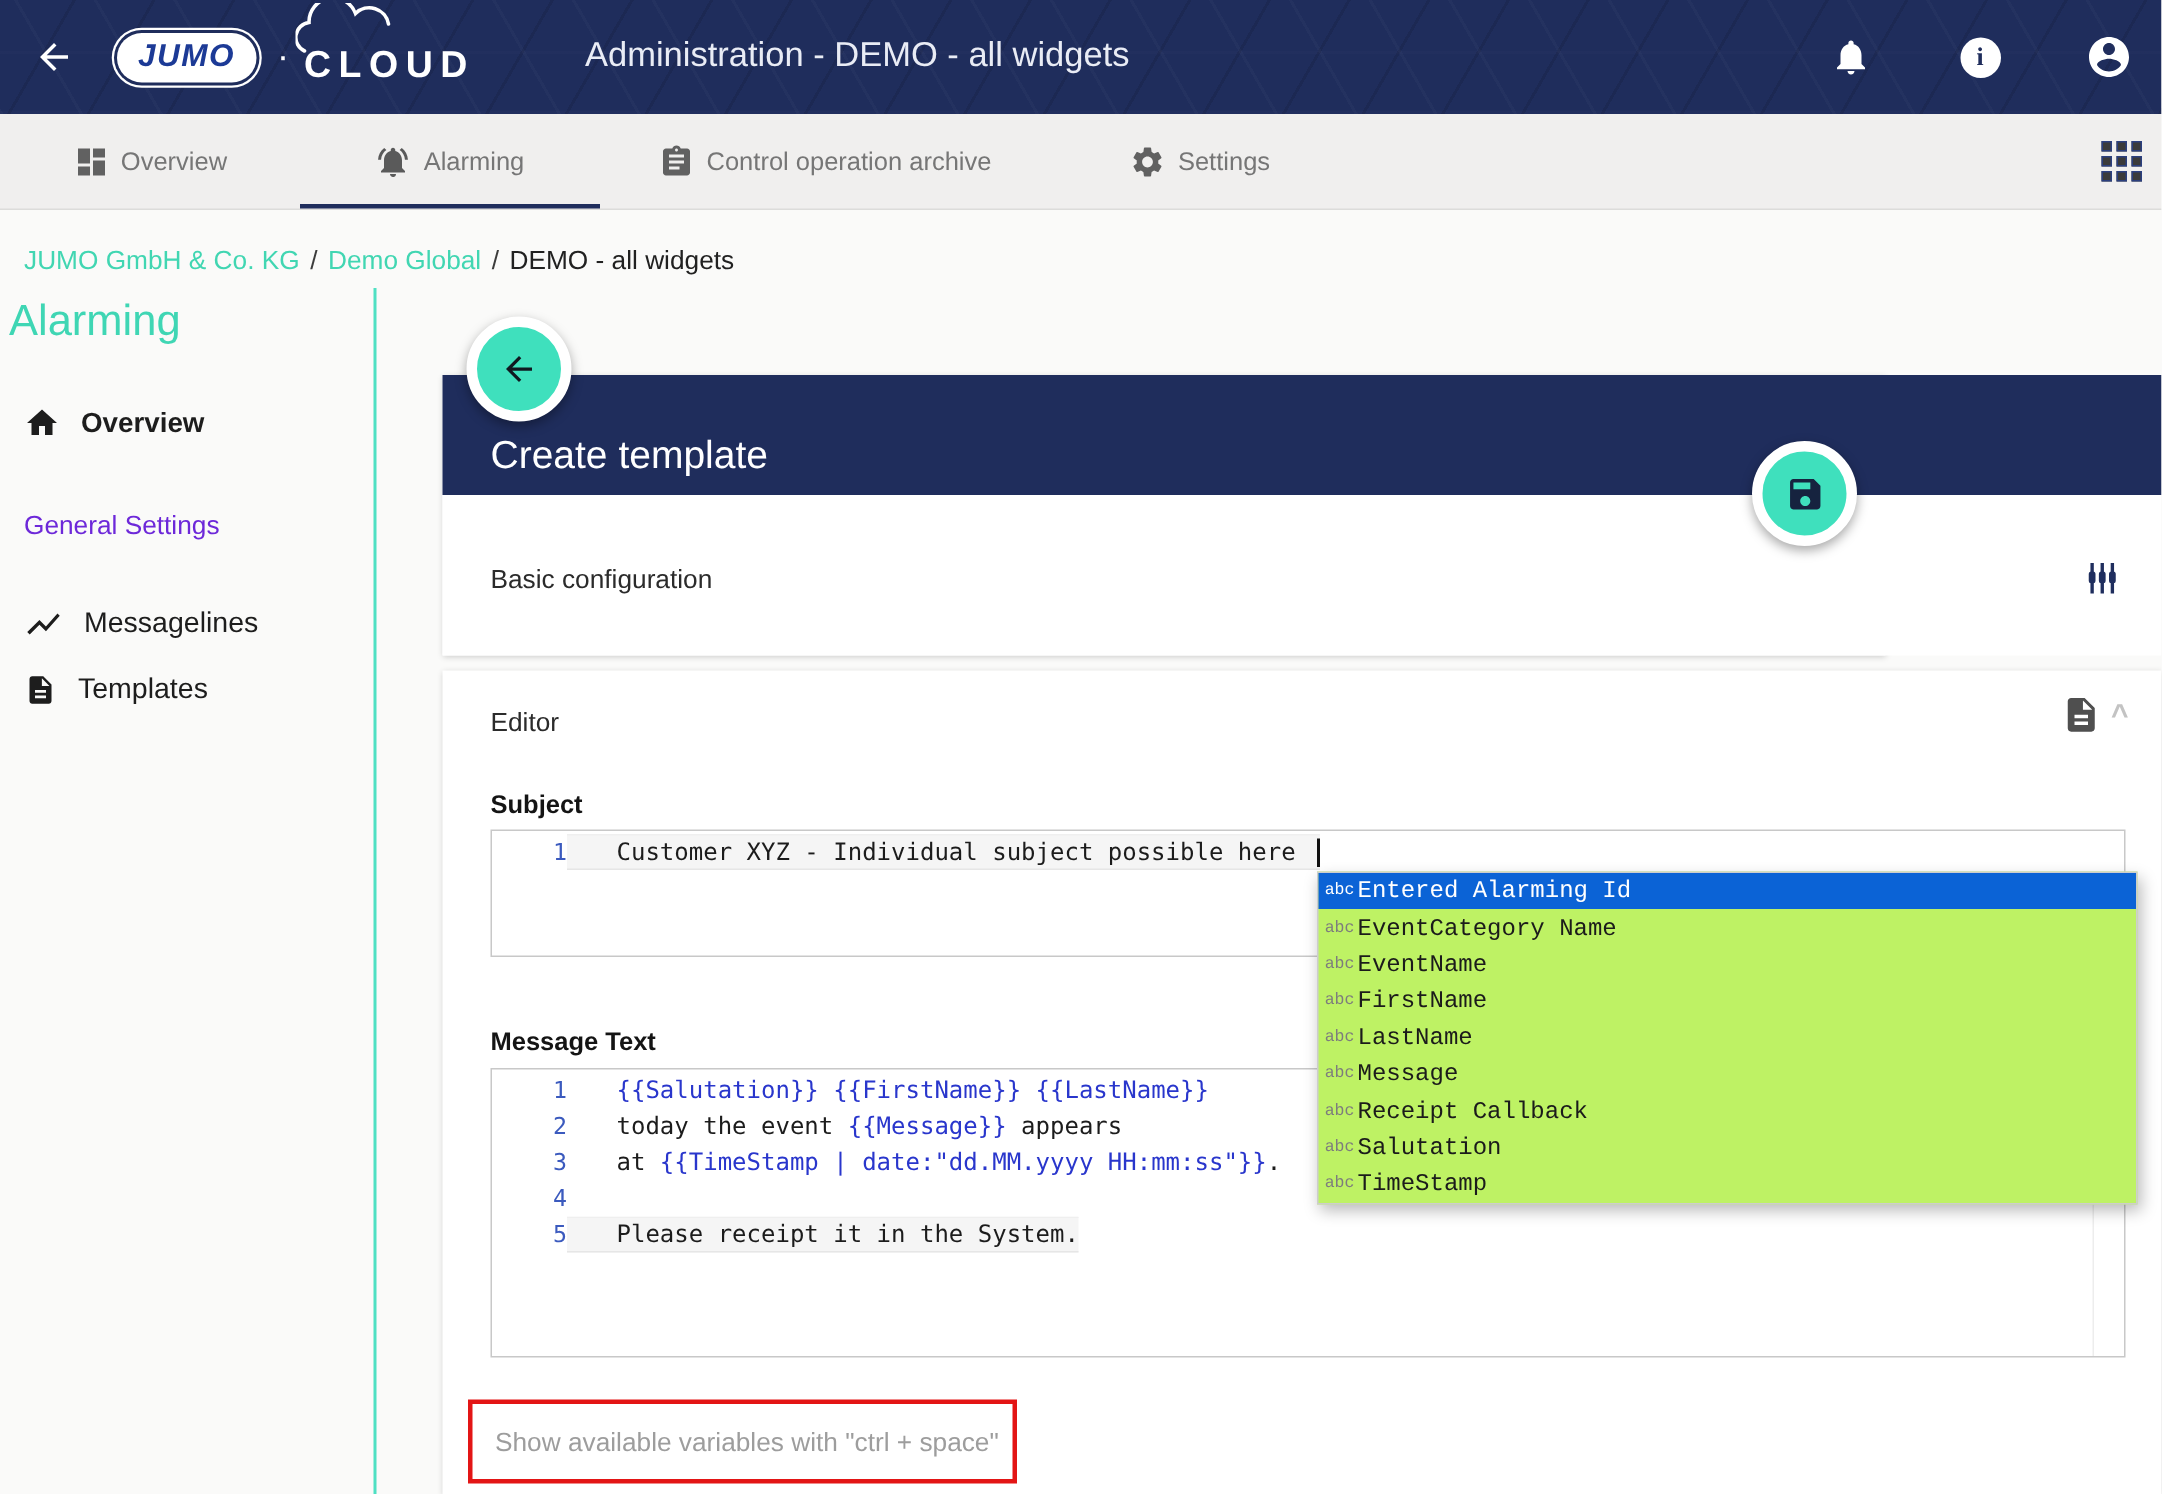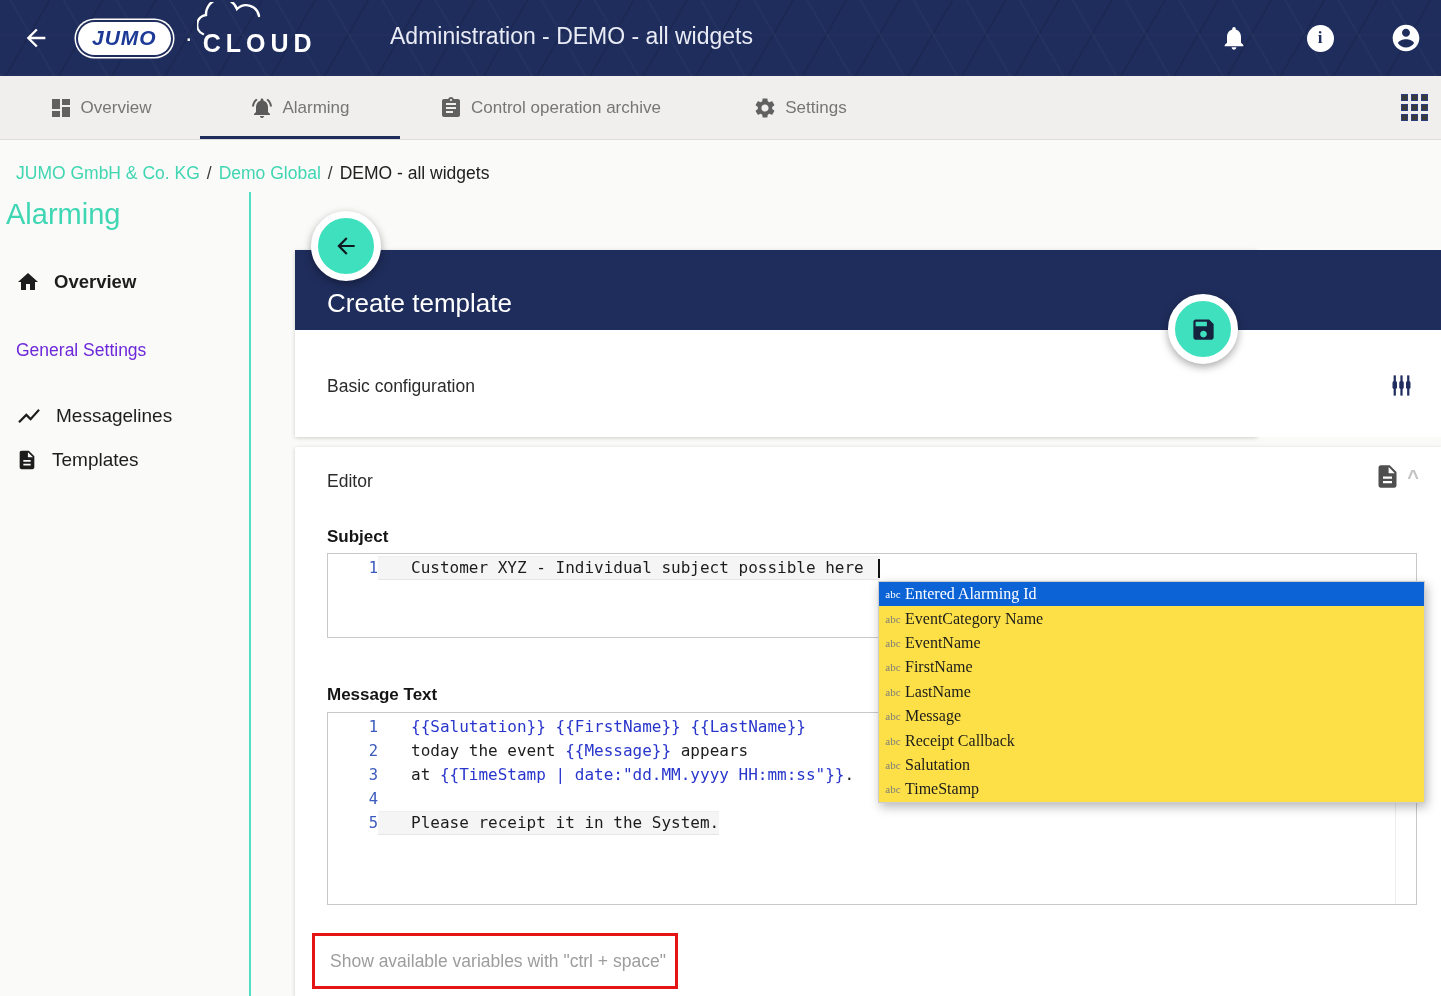--- a/index.html
+++ b/index.html
@@ -77,21 +77,21 @@
   .message-editor .ruler { position:absolute; right:20px; top:0; bottom:0; border-left:1px solid #ededed; }
   .code-line { display:flex; height:24px; line-height:24px; }
   .gutter { width:50px; text-align:right; color:#3b5abe; flex:0 0 50px; font-size:15.5px; }
   .code-content { padding-left:33px; white-space:pre; color:#1c1c1c; }
   .code-content .seg-plain { color:#1c1c1c; }
   .code-content .seg-var { color:#2936cc; }
   .activeish { background:#f5f5f5; box-shadow:inset 0 -1px 0 #e6e6e6, inset 0 1px 0 #efefef; }
   .cursor { display:inline-block; width:2px; height:19px; background:#111; vertical-align:middle; margin-left:5px; }
 
   
-  .dropdown { position:absolute; left:583px; top:134px; width:547px; background:#fde047; border:1px solid #cdcdcd; box-shadow:2px 4px 10px rgba(0,0,0,.28); z-index:40; font-family:Liberation Serif, serif; }
+  .dropdown { position:absolute; left:583px; top:134px; width:547px; background:#bef264; border:1px solid #cdcdcd; box-shadow:2px 4px 10px rgba(0,0,0,.28); z-index:40; font-family:Liberation Mono, monospace; }
   .dd-row { height:24.4px; display:flex; align-items:center; font-size:16px; color:#1b1b1b; cursor:pointer; }
   .dd-prefix { font-size:11px; color:#7d7d7d; width:24px; text-align:center; flex:0 0 24px; margin-left:2px; }
   .dd-row.selected { background:#0b63d6; color:#fff; }
   .dd-row.selected .dd-prefix { color:#fff; }
 
   
   .hint-box { position:absolute; left:17px; top:486px; width:366px; height:56px; border:3px solid #e31515; display:flex; align-items:center; }
   .hint-text { color:#9d9d9d; font-size:17.5px; padding-left:15px; }
 
   svg { display:block; }

